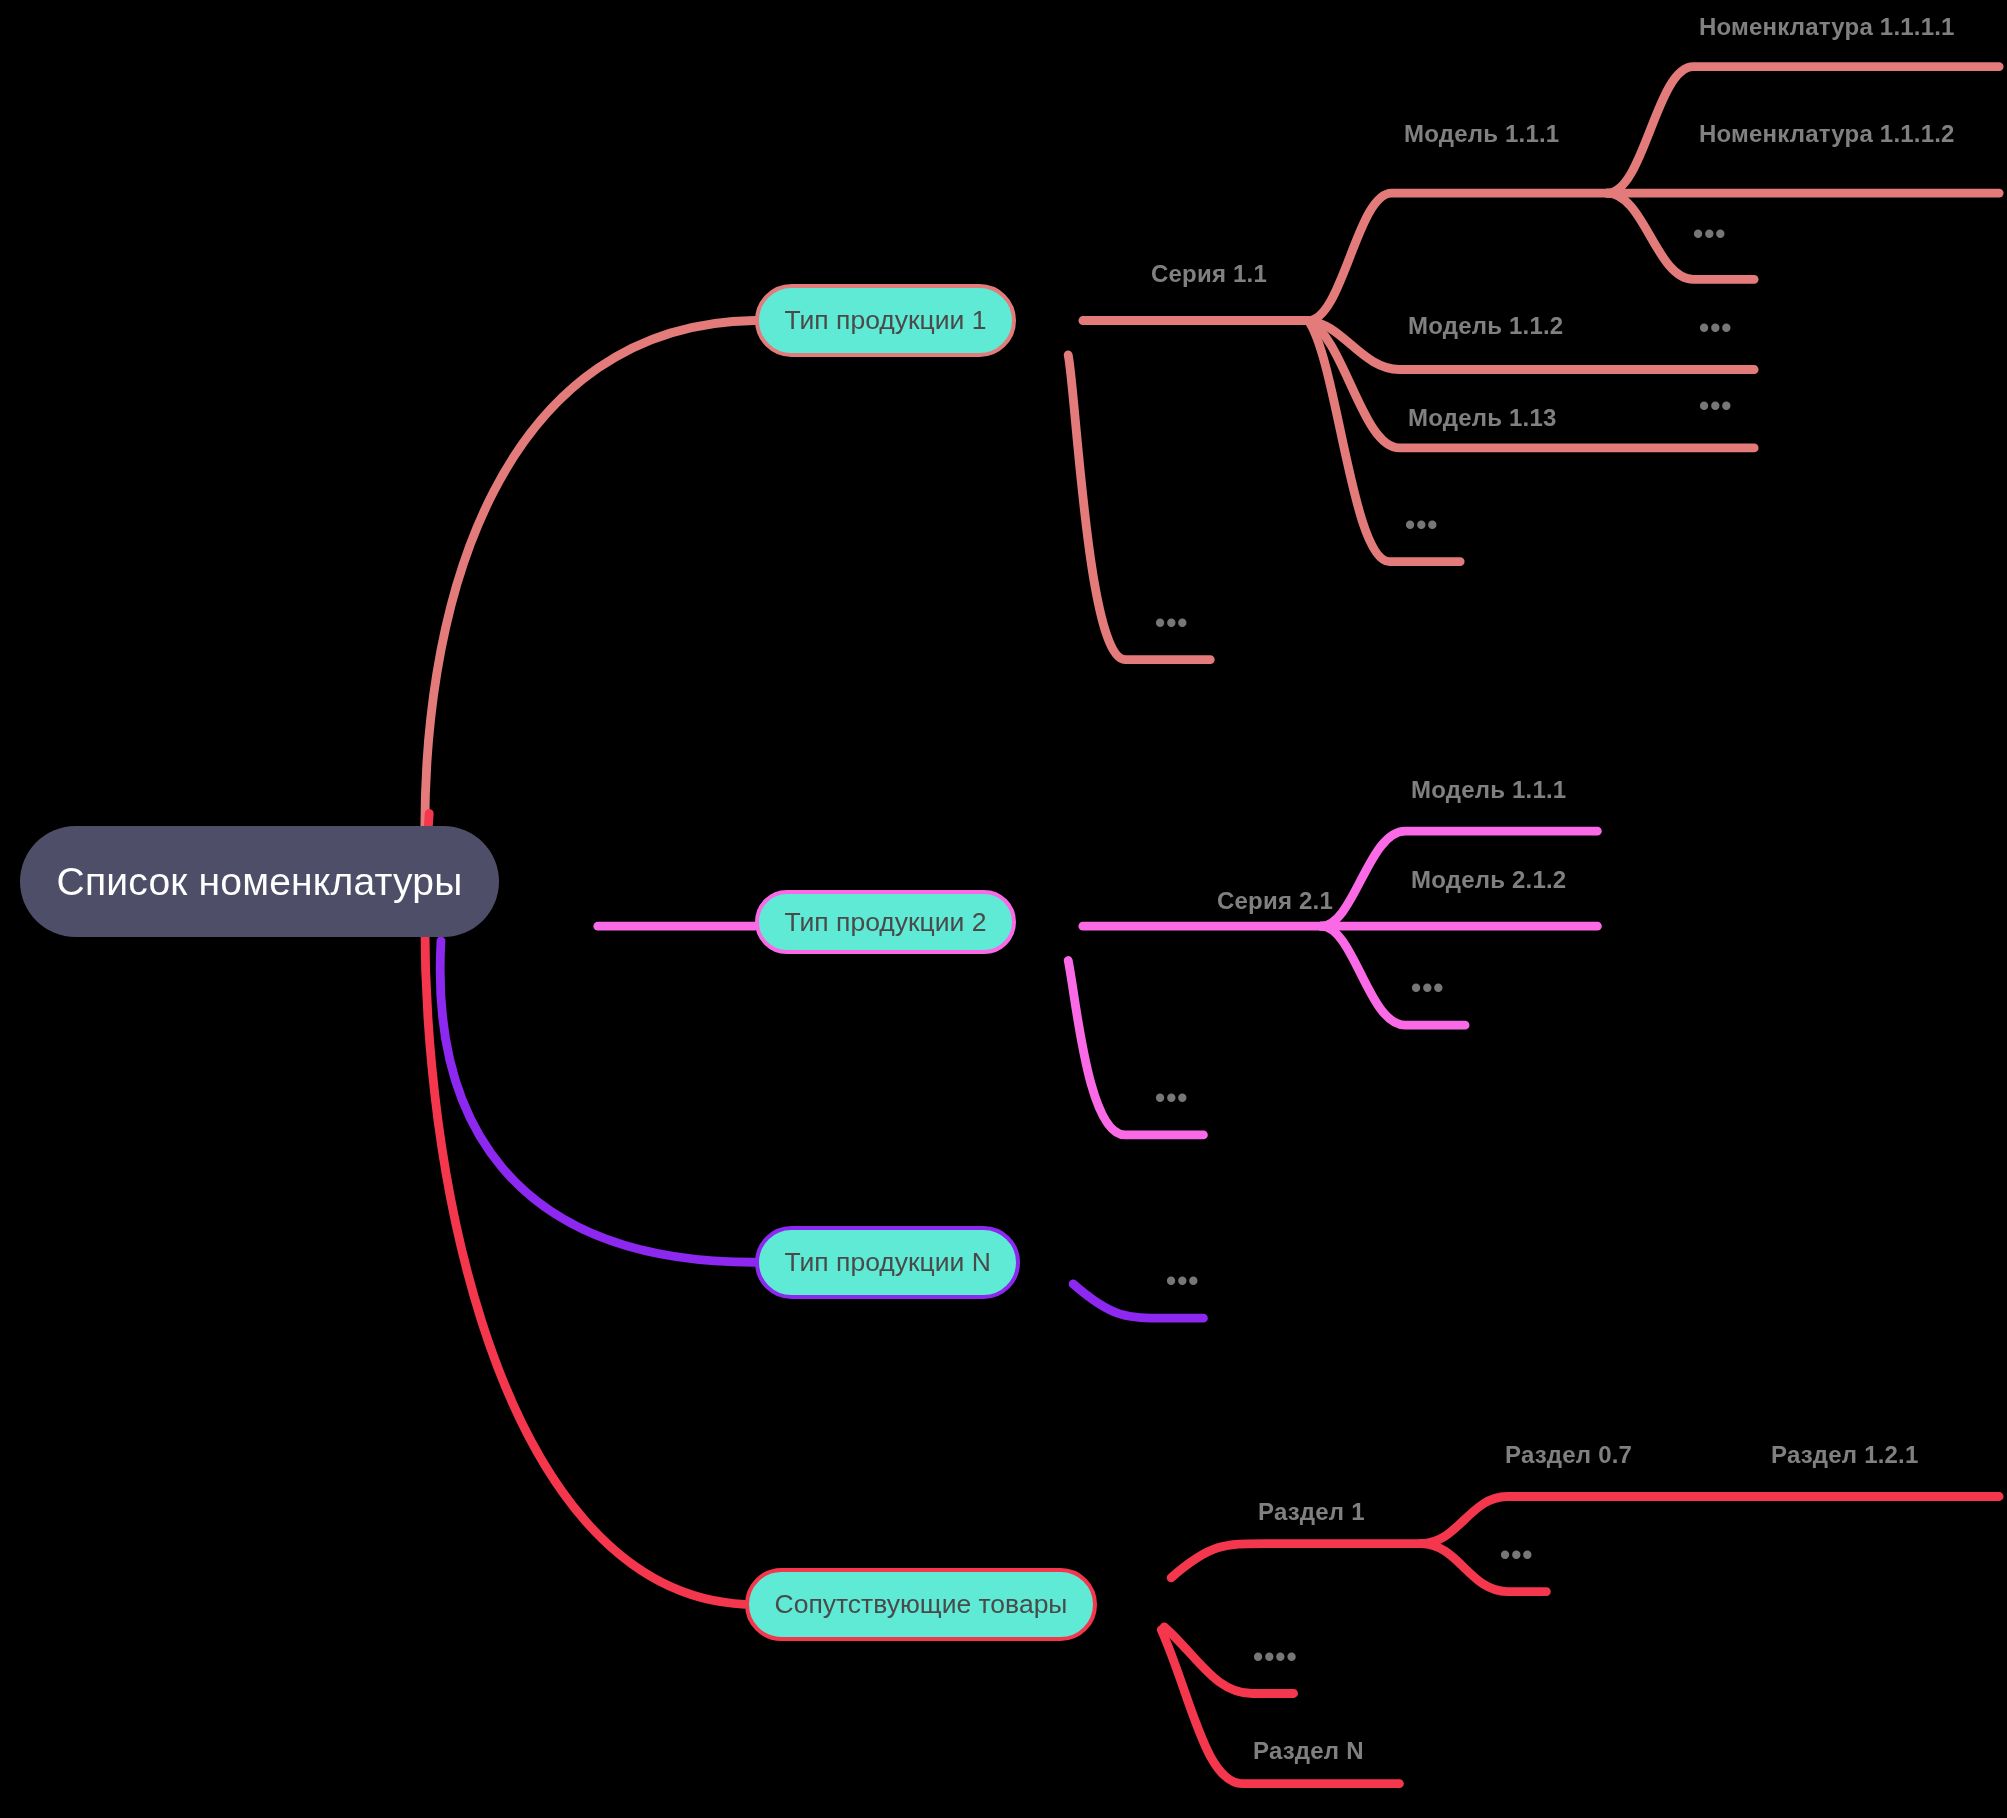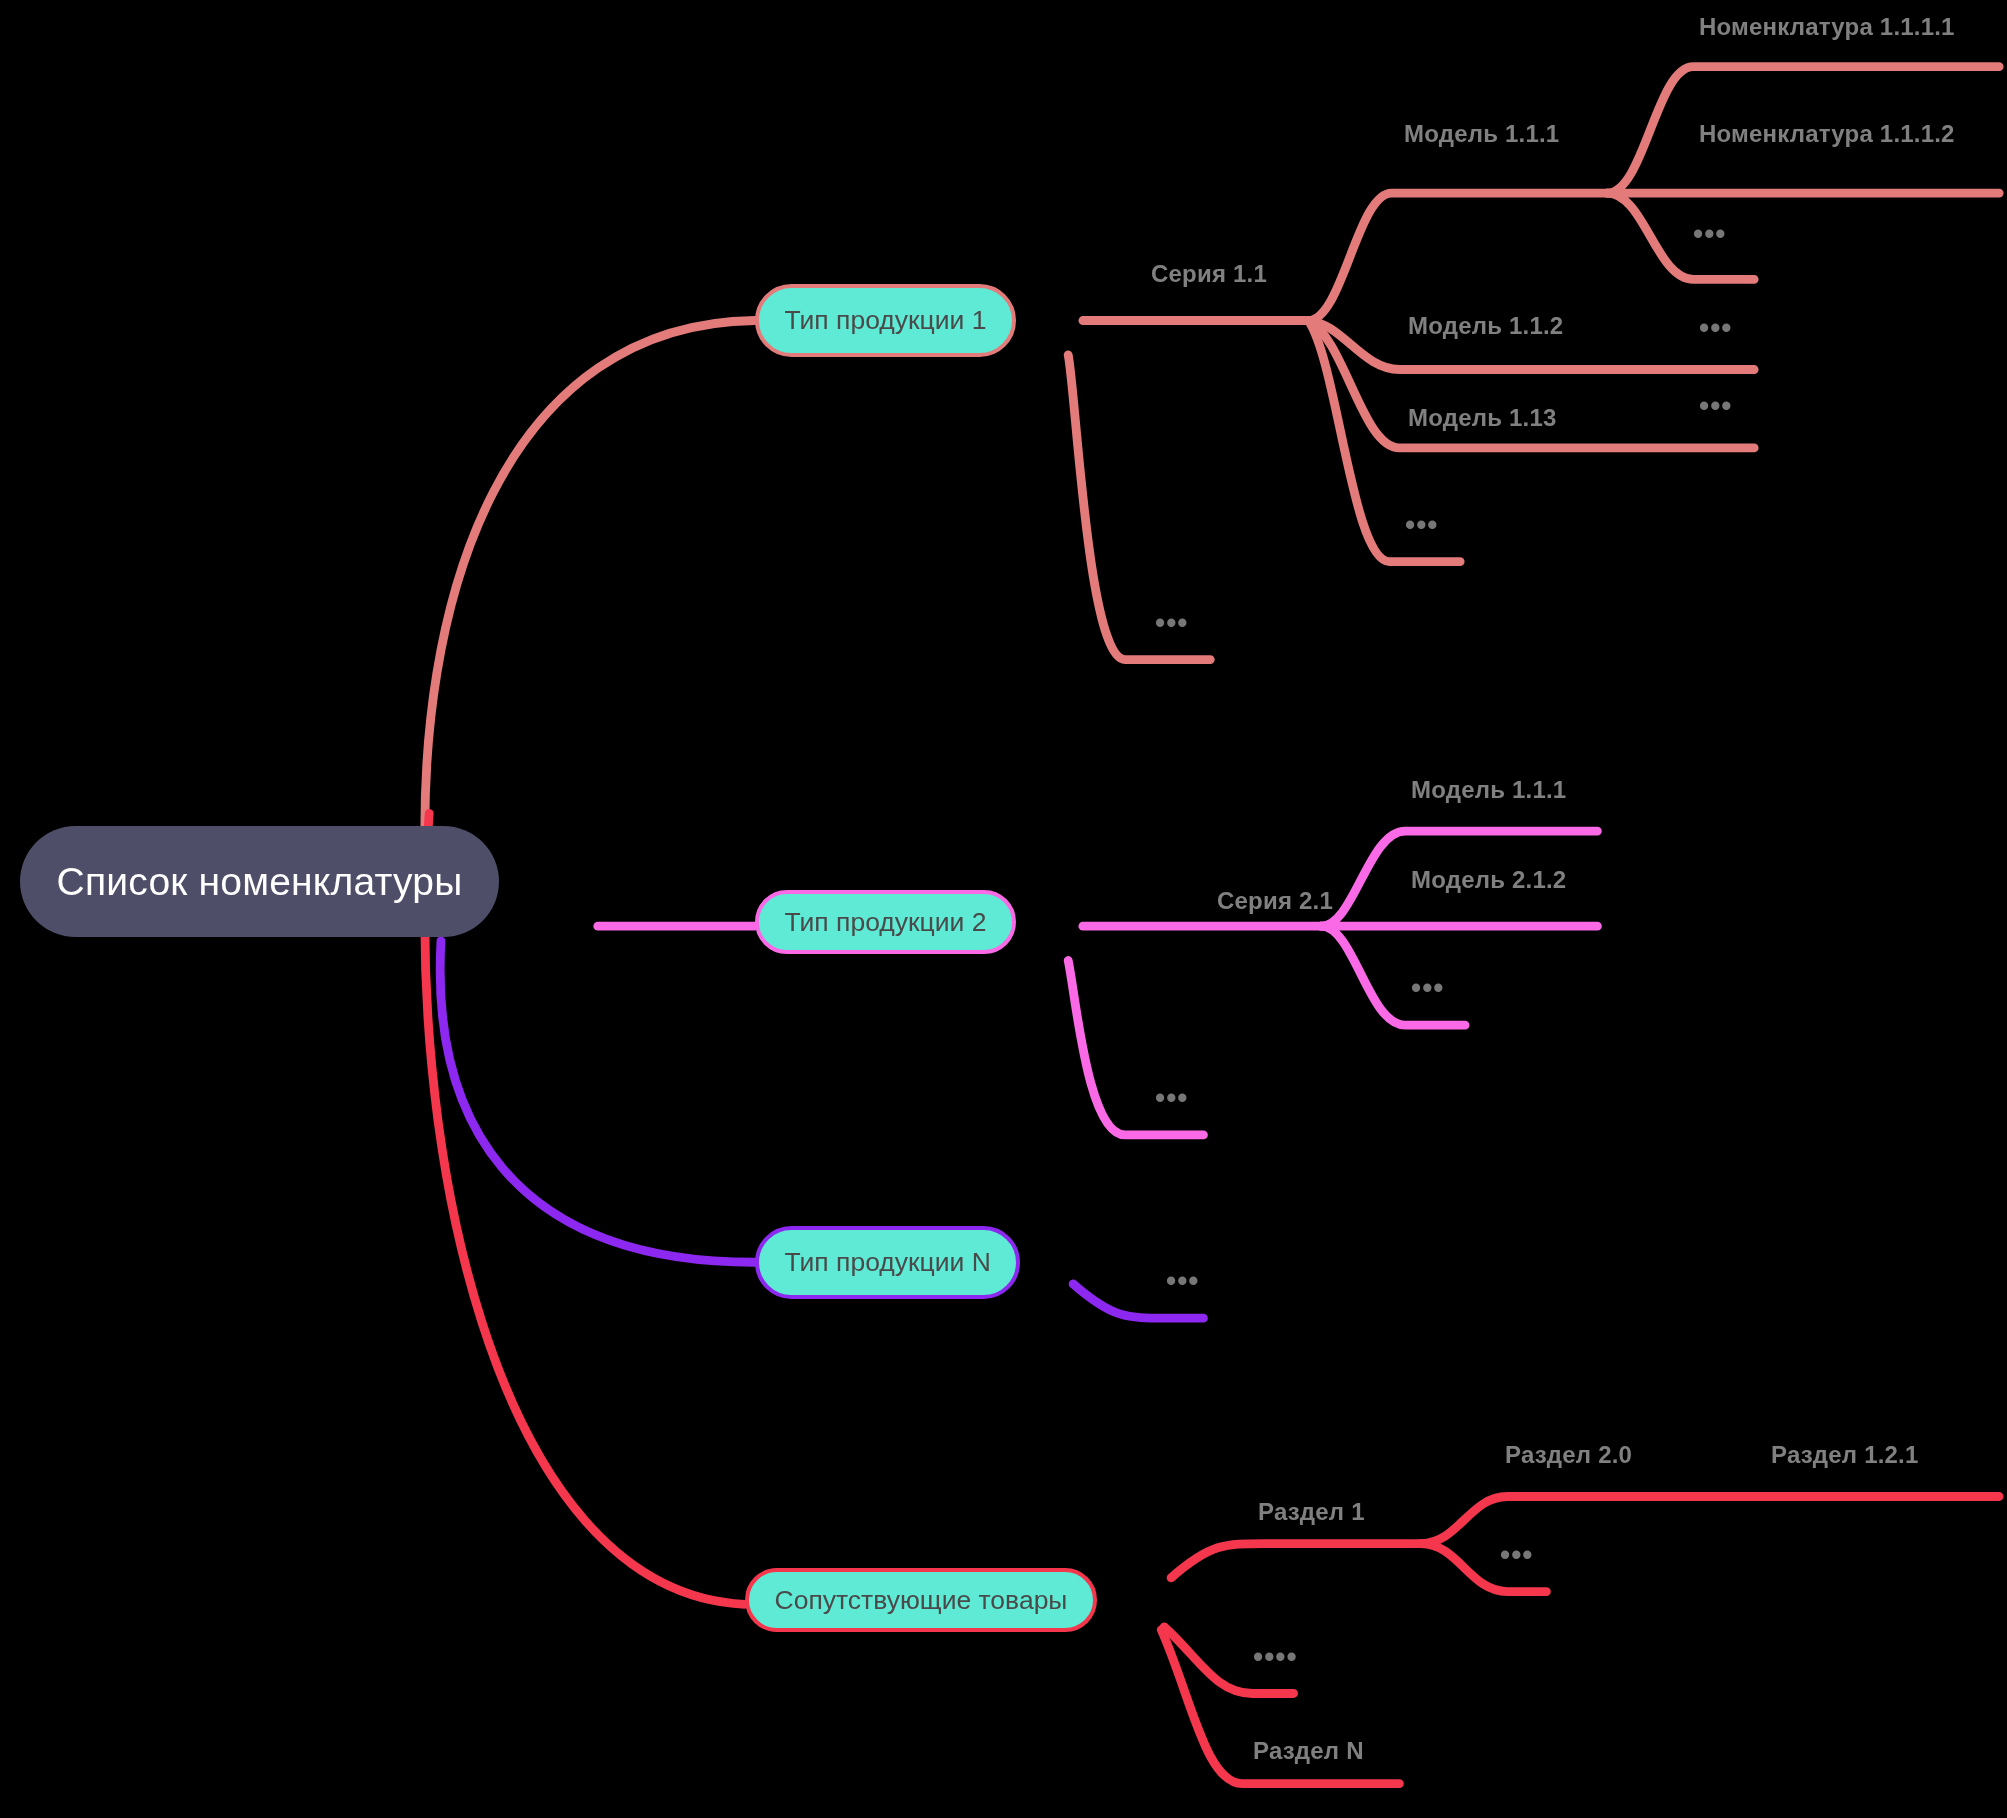--- a/index.html
+++ b/index.html
@@ -104,21 +104,21 @@
   </svg>
 
   <div class="node root-node" style="left:19.6px; top:826px; height:111px;">Список номенклатуры</div>
 
   <div class="node pill-node" style="left:755px; top:284px; height:73px; border-color:#e37b7b;">Тип продукции 1</div>
 
   <div class="node pill-node" style="left:755px; top:890px; height:64px; border-color:#fa6ae6;">Тип продукции 2</div>
 
   <div class="node pill-node" style="left:755px; top:1226px; height:73px; border-color:#8c28ef;">Тип продукции N</div>
 
-  <div class="node pill-node" style="left:745px; top:1568px; height:64px; border-color:#f5374e;">Сопутствующие товары</div>
+  <div class="node pill-node" style="left:745px; top:1568px; height:73px; border-color:#f5374e;">Сопутствующие товары</div>
 
   <div class="edge-label" style="left:1151px; top:260px;">Серия 1.1</div>
 
   <div class="edge-label" style="left:1404px; top:120px;">Модель 1.1.1</div>
 
   <div class="edge-label" style="left:1699px; top:12.7px;">Номенклатура 1.1.1.1</div>
 
   <div class="edge-label" style="left:1699px; top:120px;">Номенклатура 1.1.1.2</div>
 
   <div class="ellipsis-label" style="left:1693px; top:220px;">•••</div>
@@ -142,21 +142,21 @@
   <div class="edge-label" style="left:1411px; top:866px;">Модель 2.1.2</div>
 
   <div class="ellipsis-label" style="left:1411px; top:974px;">•••</div>
 
   <div class="ellipsis-label" style="left:1155px; top:1084px;">•••</div>
 
   <div class="ellipsis-label" style="left:1166px; top:1267px;">•••</div>
 
   <div class="edge-label" style="left:1258px; top:1498px;">Раздел 1</div>
 
-  <div class="edge-label" style="left:1505px; top:1441px;">Раздел 2.0</div>
+  <div class="edge-label" style="left:1505px; top:1441px;">Раздел 0.7</div>
 
   <div class="edge-label" style="left:1771px; top:1441px;">Раздел 1.2.1</div>
 
   <div class="ellipsis-label" style="left:1500px; top:1541px;">•••</div>
 
   <div class="ellipsis-label" style="left:1253px; top:1643px;">••••</div>
 
   <div class="edge-label" style="left:1253px; top:1737px;">Раздел N</div>
 
 </div>

